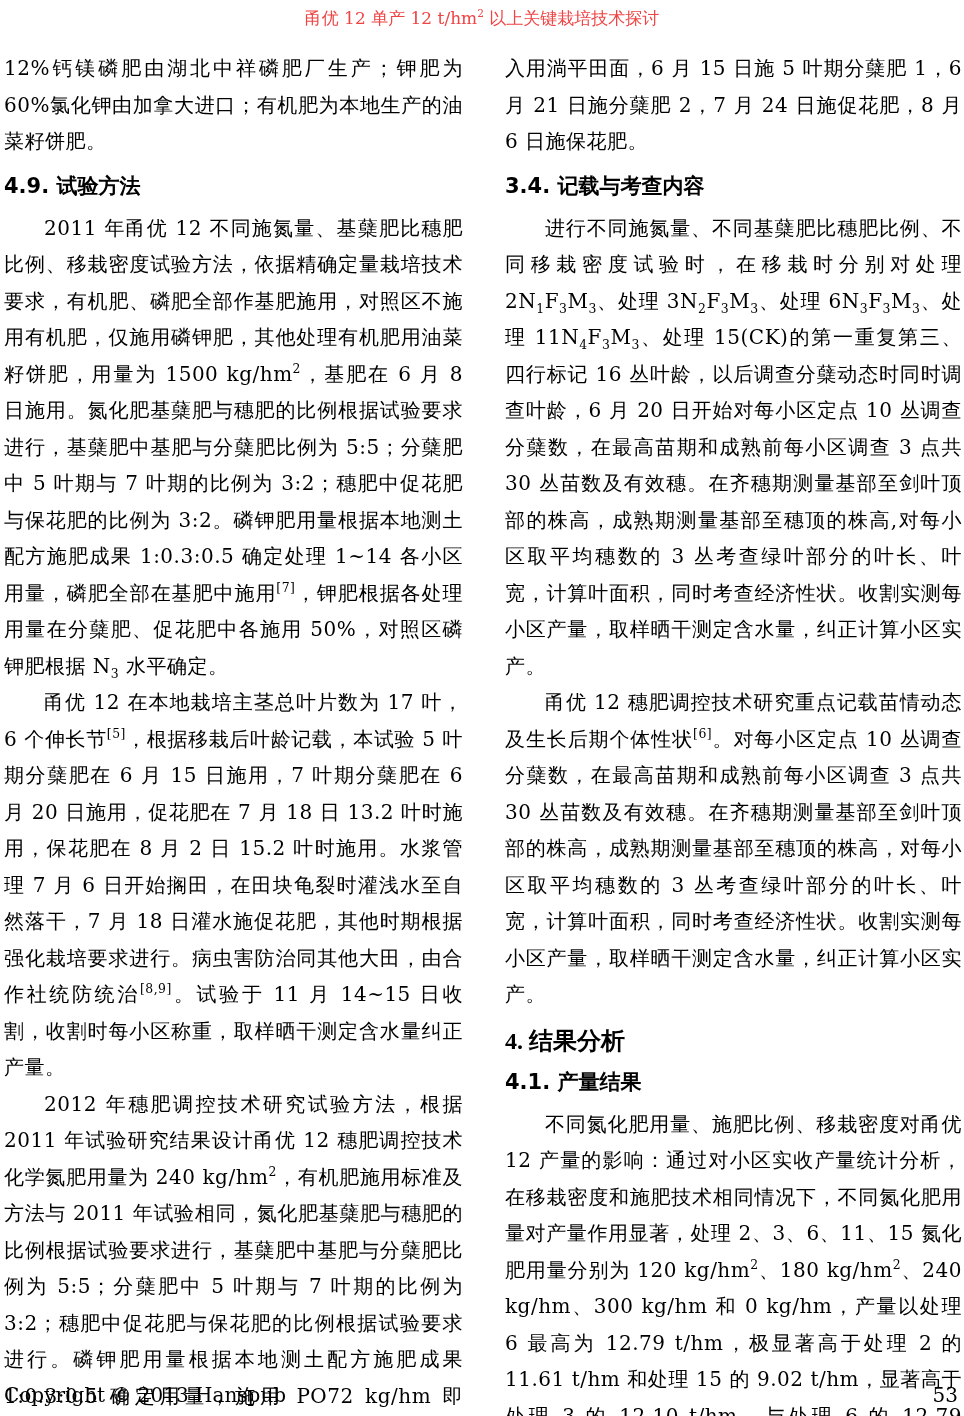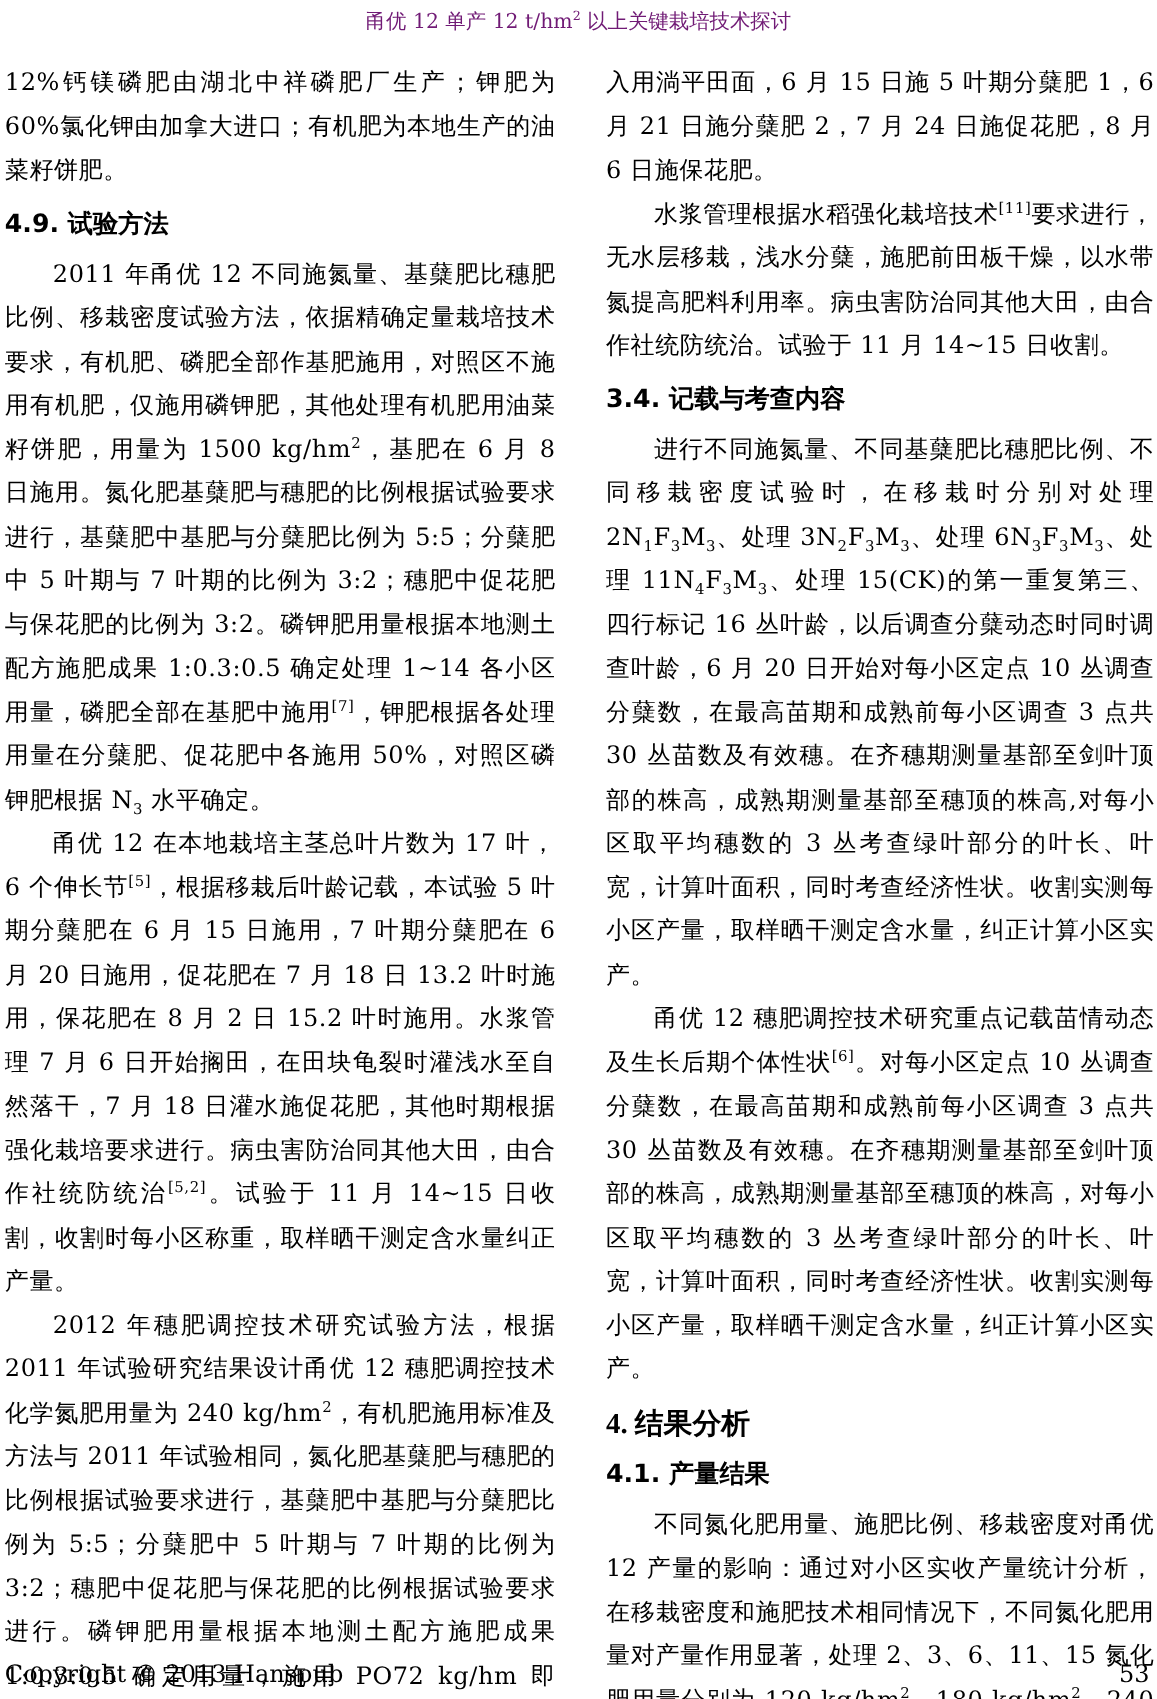--- a/index.html
+++ b/index.html
@@ -17,21 +17,21 @@
     overflow: hidden;
   }
   .page-title {
     position: absolute;
     top: 6px;
     left: 0;
     width: 100%;
     text-align: center;
     font-size: 17px;
     line-height: 24px;
-    color: #701a75;
+    color: #ef4444;
   }
   .col {
     position: absolute;
     top: 50px;
     font-size: 20px;
     line-height: 36.5px;
     text-align: justify;
     letter-spacing: 0.5px;
   }
   .col-left  { left: 4px;   width: 459px; }
@@ -78,27 +78,26 @@
 <body>
 
 <div class="page">
 
   <div class="page-title">甬优 12 单产 12 t/hm<sup>2</sup> 以上关键栽培技术探讨</div>
 
   <div class="col col-left">
     <p>12%钙镁磷肥由湖北中祥磷肥厂生产；钾肥为 60%氯化钾由加拿大进口；有机肥为本地生产的油菜籽饼肥。</p>
     <h3 class="heading-sub">4.9. 试验方法</h3>
     <p class="indent">2011 年甬优 12 不同施氮量、基蘖肥比穗肥比例、移栽密度试验方法，依据精确定量栽培技术要求，有机肥、磷肥全部作基肥施用，对照区不施用有机肥，仅施用磷钾肥，其他处理有机肥用油菜籽饼肥，用量为 1500 kg/hm<sup>2</sup>，基肥在 6 月 8 日施用。氮化肥基蘖肥与穗肥的比例根据试验要求进行，基蘖肥中基肥与分蘖肥比例为 5:5；分蘖肥中 5 叶期与 7 叶期的比例为 3:2；穗肥中促花肥与保花肥的比例为 3:2。磷钾肥用量根据本地测土配方施肥成果 1:0.3:0.5 确定处理 1~14 各小区用量，磷肥全部在基肥中施用<sup>[7]</sup>，钾肥根据各处理用量在分蘖肥、促花肥中各施用 50%，对照区磷钾肥根据 N<sub>3</sub> 水平确定。</p>
-    <p class="indent">甬优 12 在本地栽培主茎总叶片数为 17 叶，6 个伸长节<sup>[5]</sup>，根据移栽后叶龄记载，本试验 5 叶期分蘖肥在 6 月 15 日施用，7 叶期分蘖肥在 6 月 20 日施用，促花肥在 7 月 18 日 13.2 叶时施用，保花肥在 8 月 2 日 15.2 叶时施用。水浆管理 7 月 6 日开始搁田，在田块龟裂时灌浅水至自然落干，7 月 18 日灌水施促花肥，其他时期根据强化栽培要求进行。病虫害防治同其他大田，由合作社统防统治<sup>[5,2]</sup>。试验于 11 月 14~15 日收割，收割时每小区称重，取样晒干测定含水量纠正产量。</p>
+    <p class="indent">甬优 12 在本地栽培主茎总叶片数为 17 叶，6 个伸长节<sup>[5]</sup>，根据移栽后叶龄记载，本试验 5 叶期分蘖肥在 6 月 15 日施用，7 叶期分蘖肥在 6 月 20 日施用，促花肥在 7 月 18 日 13.2 叶时施用，保花肥在 8 月 2 日 15.2 叶时施用。水浆管理 7 月 6 日开始搁田，在田块龟裂时灌浅水至自然落干，7 月 18 日灌水施促花肥，其他时期根据强化栽培要求进行。病虫害防治同其他大田，由合作社统防统治<sup>[8,9]</sup>。试验于 11 月 14~15 日收割，收割时每小区称重，取样晒干测定含水量纠正产量。</p>
     <p class="indent">2012 年穗肥调控技术研究试验方法，根据 2011 年试验研究结果设计甬优 12 穗肥调控技术化学氮肥用量为 240 kg/hm<sup>2</sup>，有机肥施用标准及方法与 2011 年试验相同，氮化肥基蘖肥与穗肥的比例根据试验要求进行，基蘖肥中基肥与分蘖肥比例为 5:5；分蘖肥中 5 叶期与 7 叶期的比例为 3:2；穗肥中促花肥与保花肥的比例根据试验要求进行。磷钾肥用量根据本地测土配方施肥成果 1:0.3:0.5 确定用量，施用 PO72 kg/hm 即 12%钙镁磷肥 600 kg/hm，全部在基肥中施用，钾肥用量 KO 为 150 kg/hm，在分蘖肥占 40%、促花肥占 60%。基肥在移栽前 6 月 9 日分小区称重施</p>
   </div>
 
   <div class="col col-right">
     <p>入用淌平田面，6 月 15 日施 5 叶期分蘖肥 1，6 月 21 日施分蘖肥 2，7 月 24 日施促花肥，8 月 6 日施保花肥。</p>
-    <p class="indent">水浆管理根据水稻强化栽培技术<sup>[11]</sup>要求进行，无水层移栽，浅水分蘖，施肥前田板干燥，以水带氮提高肥料利用率。病虫害防治同其他大田，由合作社统防统治。试验于 11 月 14~15 日收割。</p>
     <h3 class="heading-sub">3.4. 记载与考查内容</h3>
     <p class="indent">进行不同施氮量、不同基蘖肥比穗肥比例、不同移栽密度试验时，在移栽时分别对处理 2N<sub>1</sub>F<sub>3</sub>M<sub>3</sub>、处理 3N<sub>2</sub>F<sub>3</sub>M<sub>3</sub>、处理 6N<sub>3</sub>F<sub>3</sub>M<sub>3</sub>、处理 11N<sub>4</sub>F<sub>3</sub>M<sub>3</sub>、处理 15(CK)的第一重复第三、四行标记 16 丛叶龄，以后调查分蘖动态时同时调查叶龄，6 月 20 日开始对每小区定点 10 丛调查分蘖数，在最高苗期和成熟前每小区调查 3 点共 30 丛苗数及有效穗。在齐穗期测量基部至剑叶顶部的株高，成熟期测量基部至穗顶的株高,对每小区取平均穗数的 3 丛考查绿叶部分的叶长、叶宽，计算叶面积，同时考查经济性状。收割实测每小区产量，取样晒干测定含水量，纠正计算小区实产。</p>
     <p class="indent">甬优 12 穗肥调控技术研究重点记载苗情动态及生长后期个体性状<sup>[6]</sup>。对每小区定点 10 丛调查分蘖数，在最高苗期和成熟前每小区调查 3 点共 30 丛苗数及有效穗。在齐穗期测量基部至剑叶顶部的株高，成熟期测量基部至穗顶的株高，对每小区取平均穗数的 3 丛考查绿叶部分的叶长、叶宽，计算叶面积，同时考查经济性状。收割实测每小区产量，取样晒干测定含水量，纠正计算小区实产。</p>
     <h2 class="heading-main">4. 结果分析</h2>
     <h3 class="heading-sub">4.1. 产量结果</h3>
     <p class="indent">不同氮化肥用量、施肥比例、移栽密度对甬优 12 产量的影响：通过对小区实收产量统计分析，在移栽密度和施肥技术相同情况下，不同氮化肥用量对产量作用显著，处理 2、3、6、11、15 氮化肥用量分别为 120 kg/hm<sup>2</sup>、180 kg/hm<sup>2</sup>、240 kg/hm、300 kg/hm 和 0 kg/hm，产量以处理 6 最高为 12.79 t/hm，极显著高于处理 2 的 11.61 t/hm 和处理 15 的 9.02 t/hm，显著高于处理 3 的 12.10 t/hm，与处理 6 的 12.79 t/hm 相比，差异不显著。</p>
   </div>
 
   <div class="footer">
     <span>Copyright © 2013 Hanspub</span>

